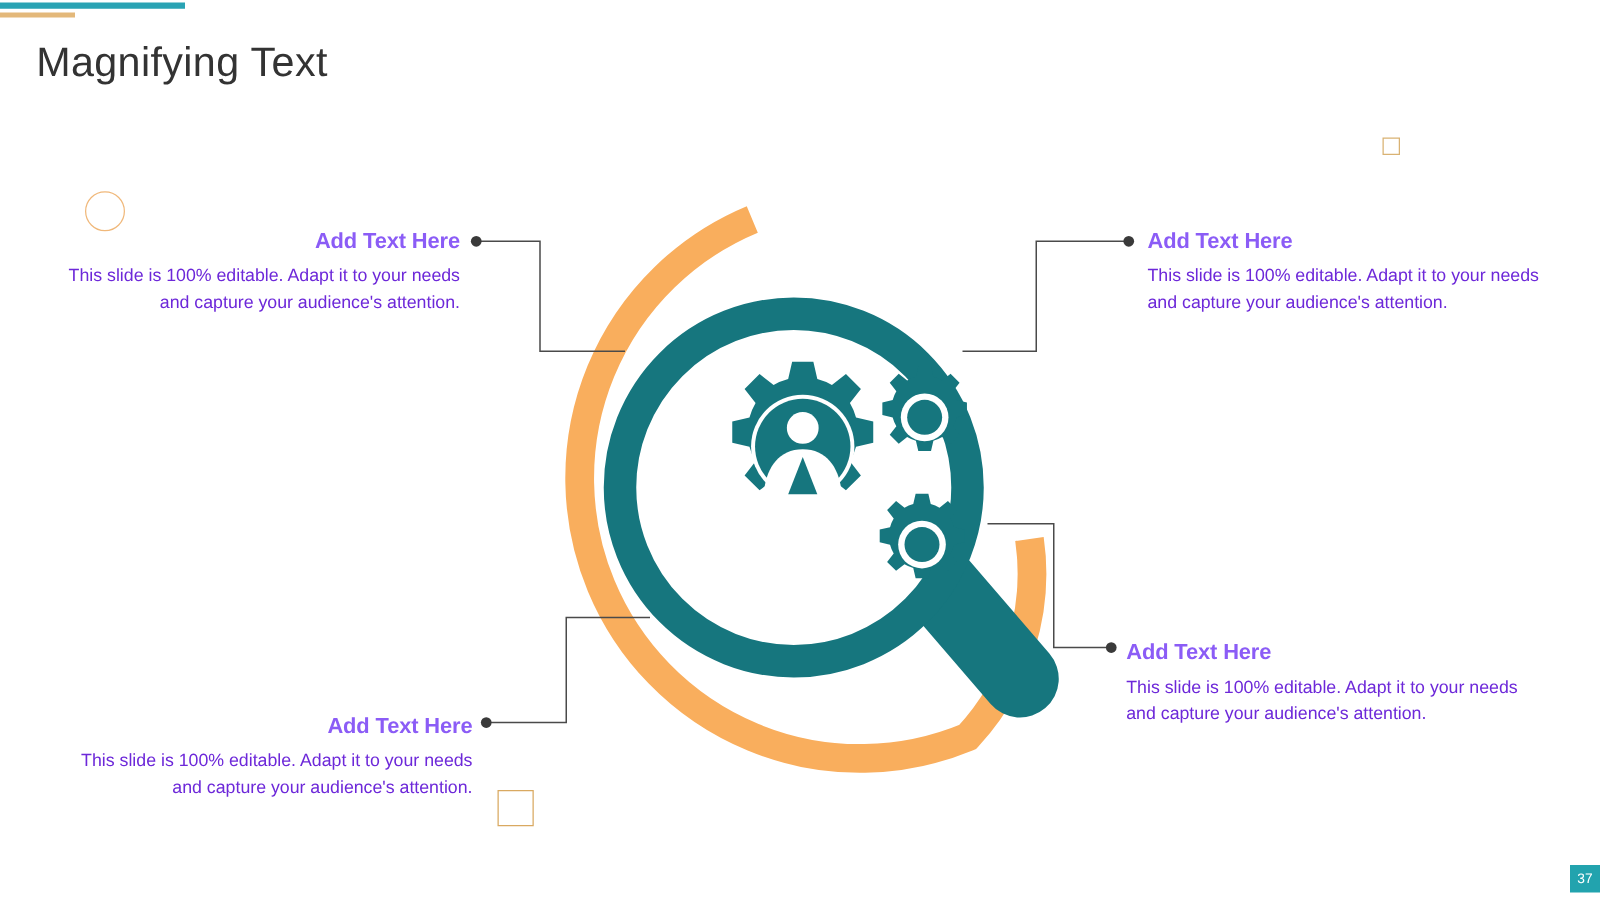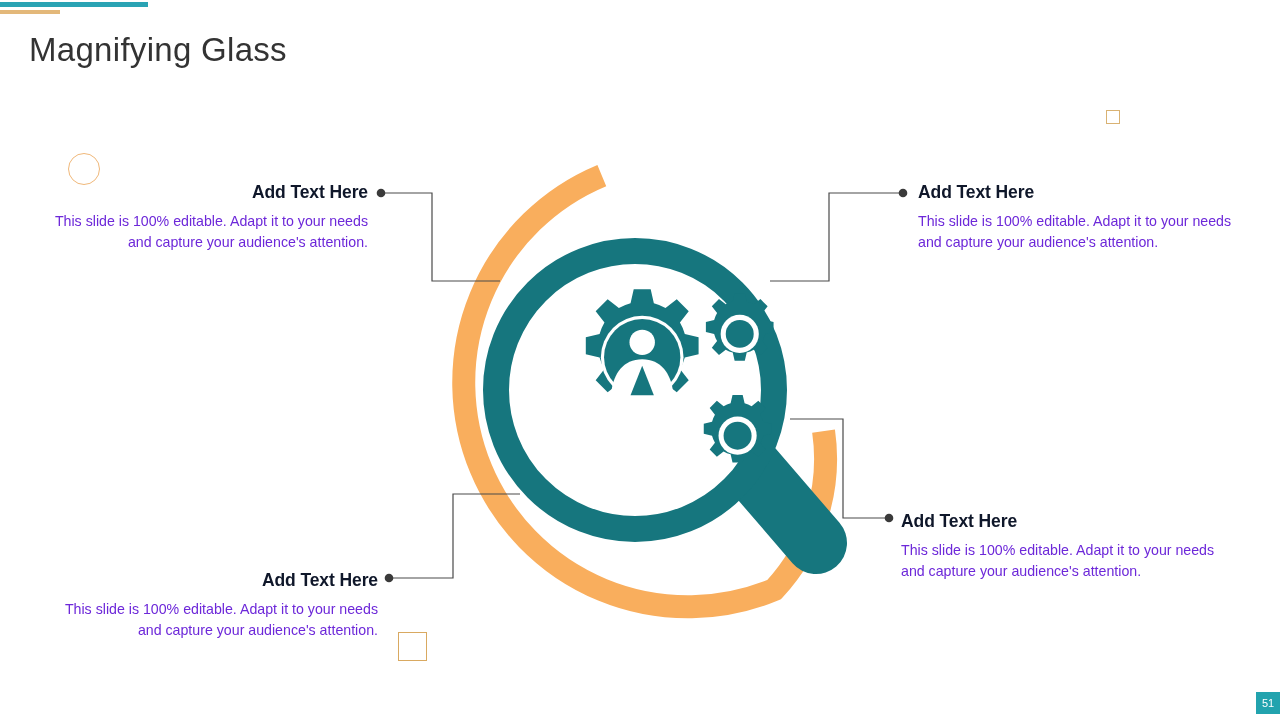--- a/index.html
+++ b/index.html
@@ -79,21 +79,21 @@
     left: 0; top: 0;
     width: 1280px; height: 720px;
     pointer-events: none;
   }
 
   
   .block { position: absolute; }
   .block .heading {
     font-size: 17.5px;
     font-weight: bold;
-    color: #0f172a;
+    color: #8b5cf6;
     letter-spacing: -0.1px;
     margin: 0;
     white-space: nowrap;
   }
   .block .body {
     font-size: 14.2px;
     font-weight: 400;
     color: #6d28d9;
     line-height: 1.46;
     margin: 8px 0 0 0;
@@ -118,21 +118,21 @@
     align-items: center;
     justify-content: center;
   }
 </style>
 </head>
 <body>
 
 <div class="top-rule-teal"></div>
 <div class="top-rule-orange"></div>
 
-<div class="slide-title">Magnifying Glass</div>
+<div class="slide-title">Magnifying Text</div>
 
 <div class="deco-circle"></div>
 <div class="deco-square-sm"></div>
 <div class="deco-square-lg"></div>
 
 <div class="graphic">
   <svg width="480" height="490" viewBox="0 0 480 490" xmlns="http://www.w3.org/2000/svg">
 
     <g>
       <path d="M 212 23 A 192 192 0 1 0 325 457 A 192 192 0 0 0 396 307" fill="none" stroke="#F9AE5D" stroke-width="23" stroke-linecap="butt" transform="rotate(-8 215 240)"></path>
@@ -217,13 +217,13 @@
 <div class="block block-bl align-right">
   <div class="heading">Add Text Here</div>
   <div class="body">This slide is 100% editable. Adapt it to your needs and capture your audience's attention.</div>
 </div>
 
 <div class="block block-br align-left">
   <div class="heading">Add Text Here</div>
   <div class="body">This slide is 100% editable. Adapt it to your needs and capture your audience's attention.</div>
 </div>
 
-<div class="page-badge">51</div>
+<div class="page-badge">37</div>
 
 </body></html>

